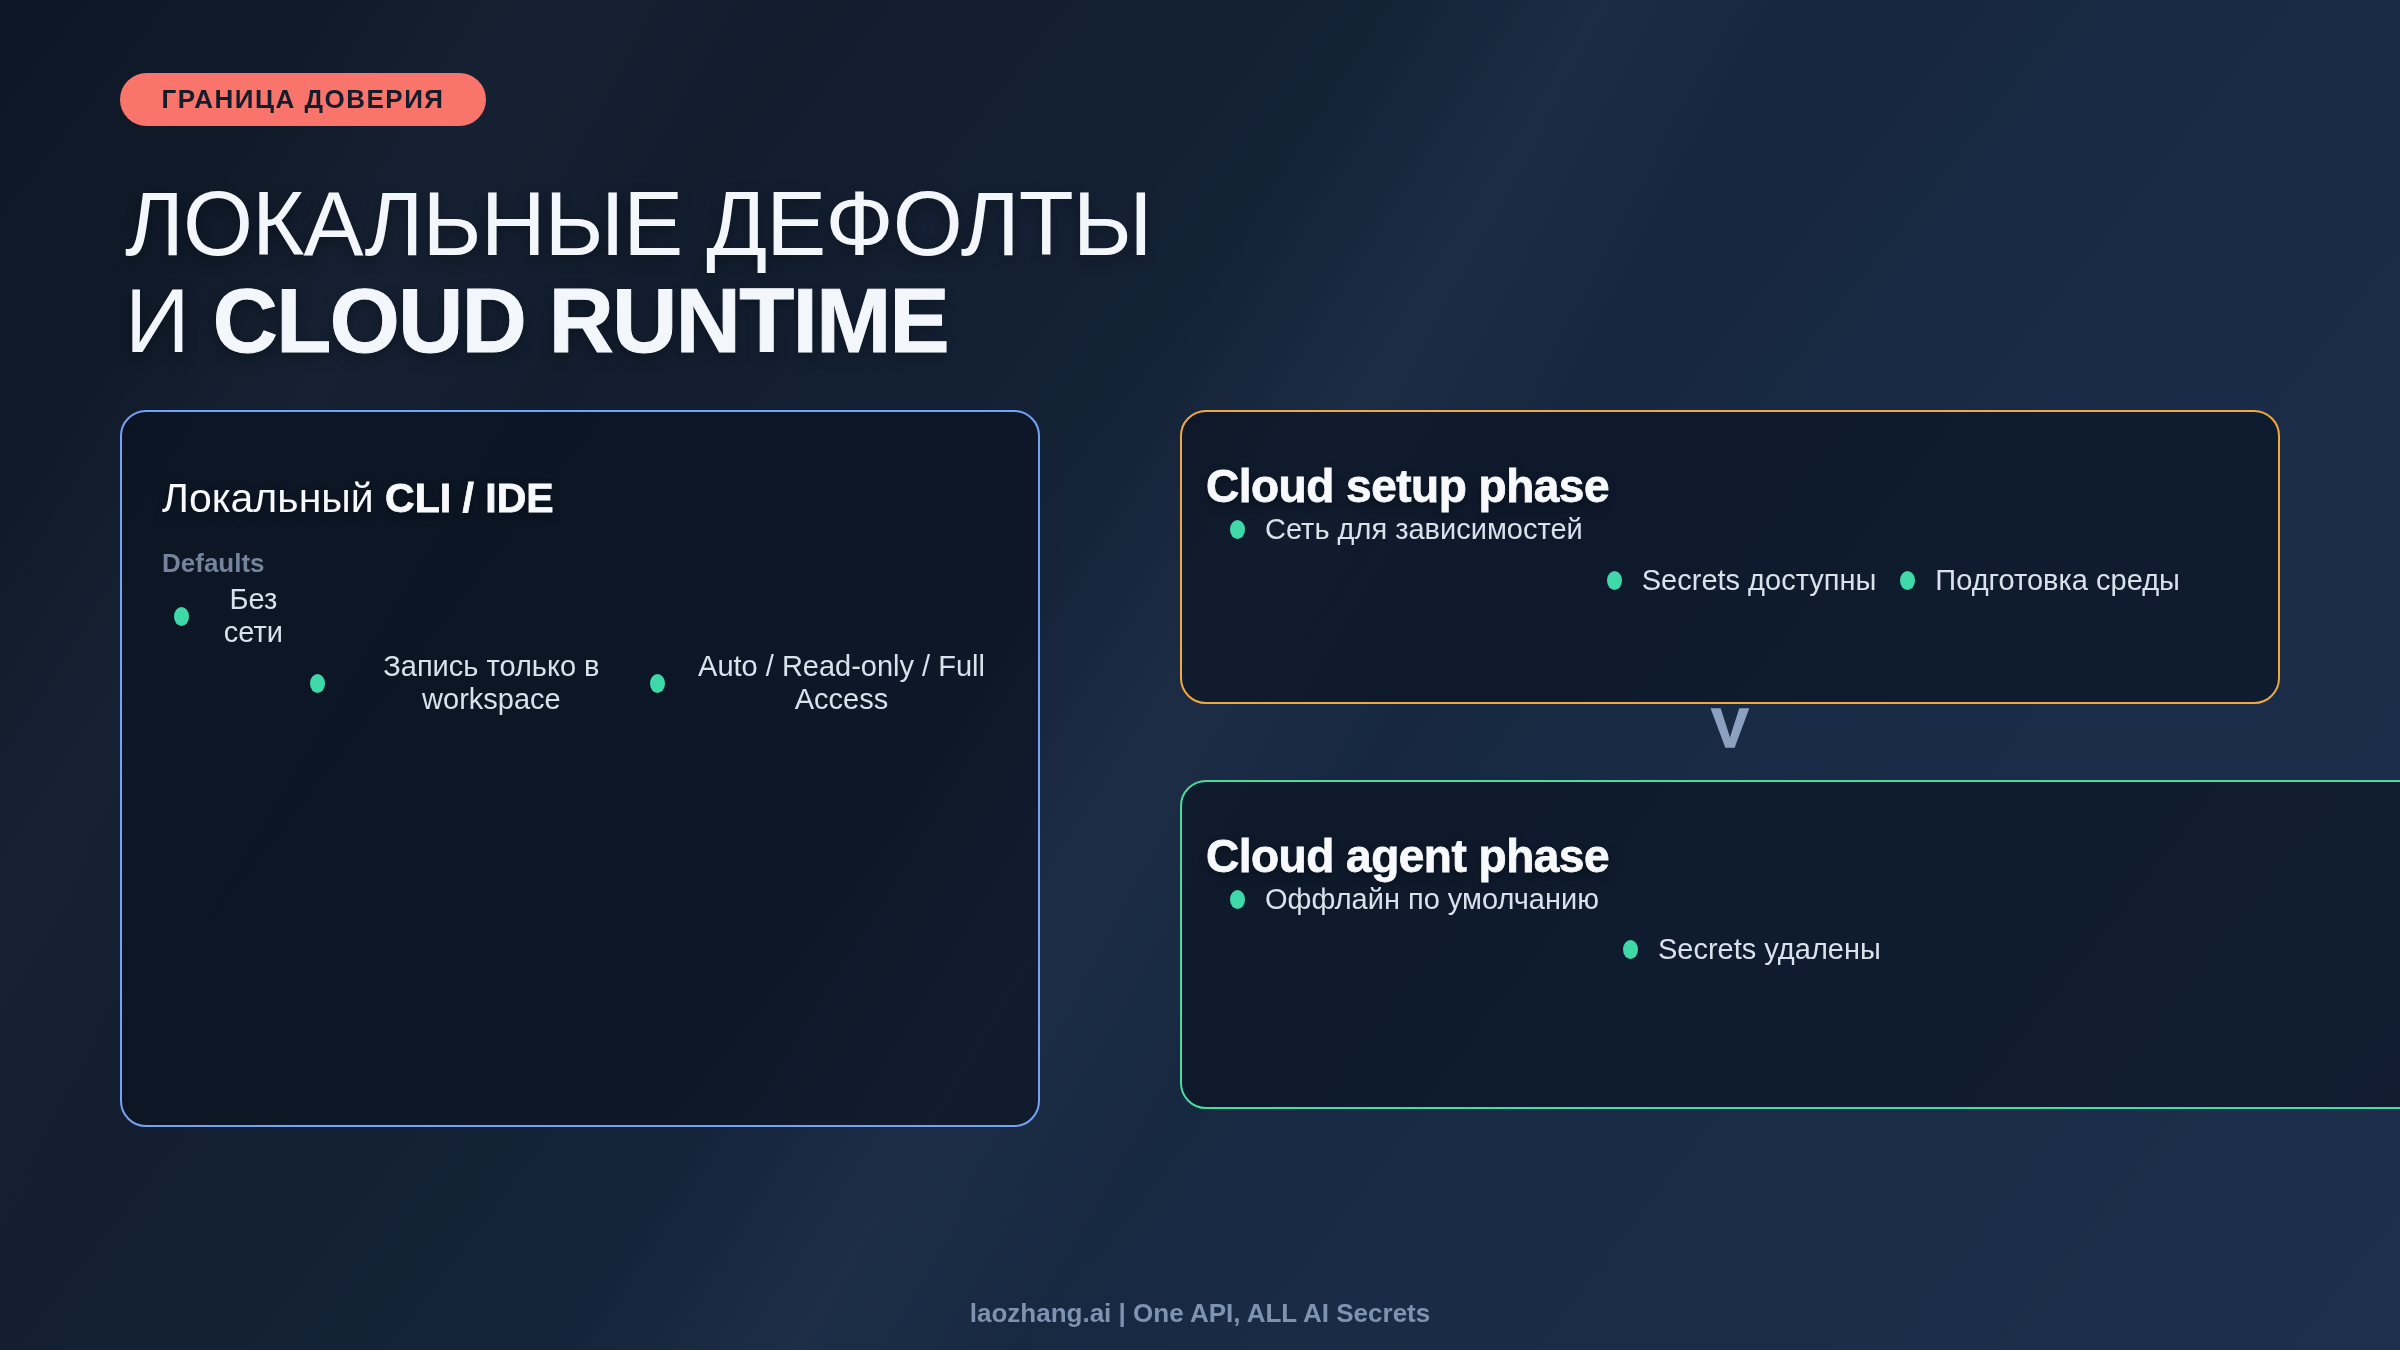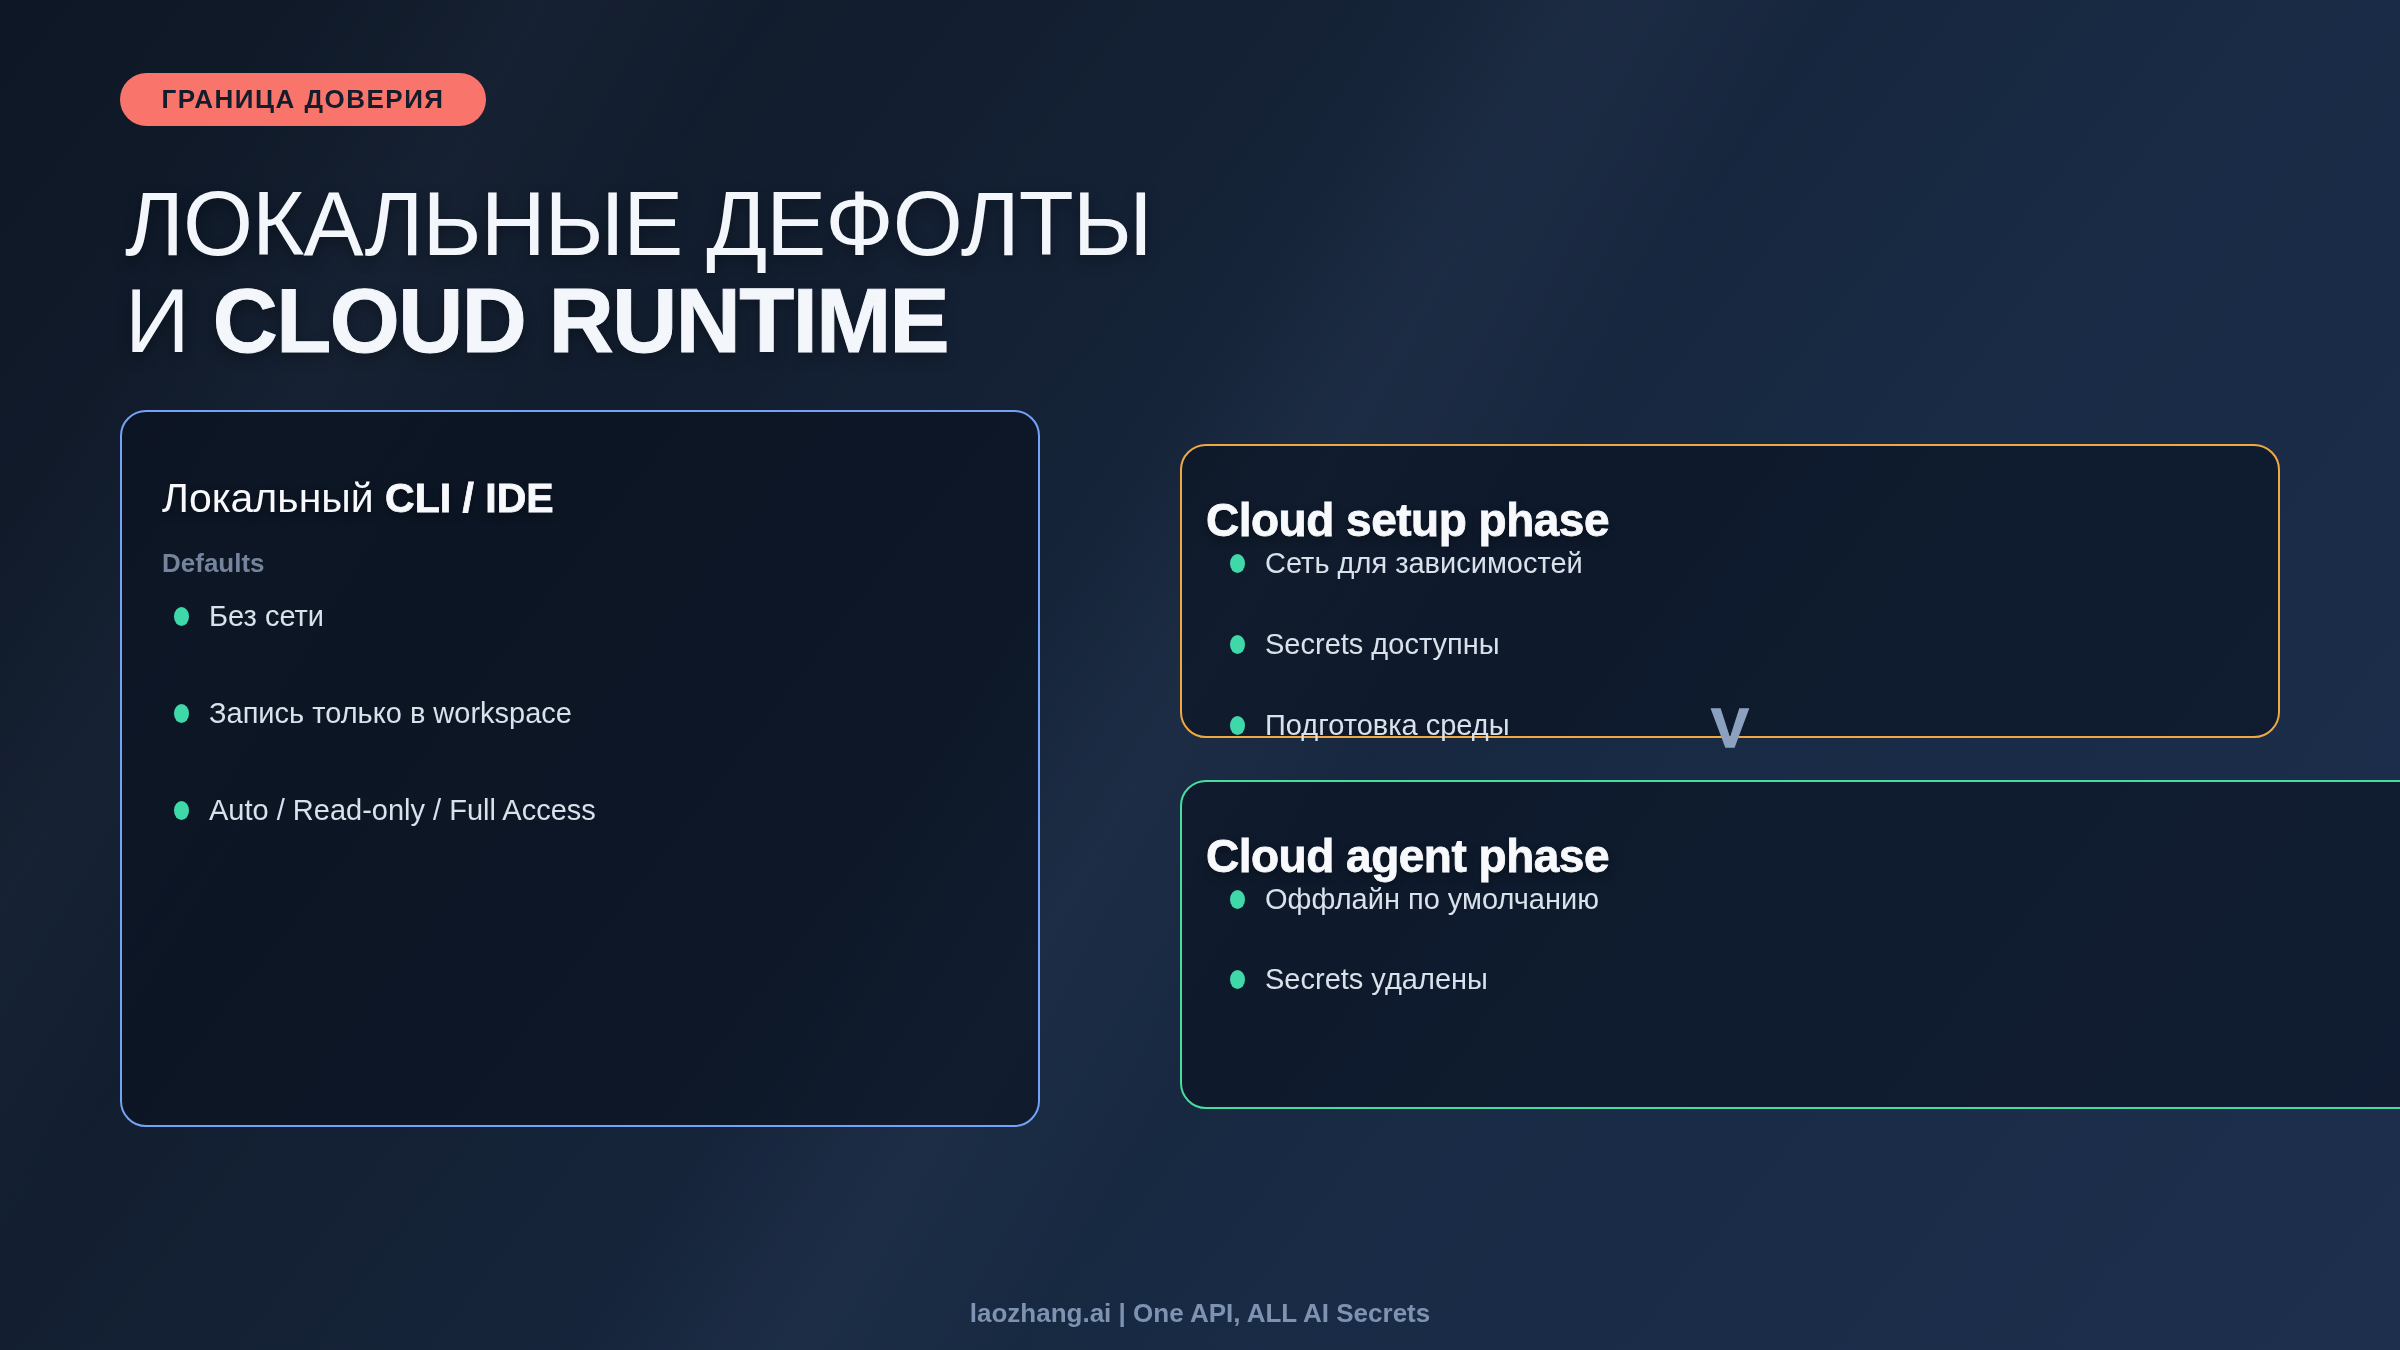--- a/index.html
+++ b/index.html
@@ -26,31 +26,31 @@
   .title{left:125px;top:176px;line-height:97px;color:#f3f6fa;
     font-size:90px;letter-spacing:-1px;text-shadow:0 5px 14px rgba(0,0,0,0.35);}
   .title .heavy{font-weight:700;letter-spacing:-1.5px;margin-top:43px;-webkit-text-stroke:1px #f3f6fa;}
 
   
   .card{
     border-radius:26px;background:rgba(7,15,27,0.55);
     box-sizing:border-box;border:2.5px solid #fff;
   }
   .card-local{left:120px;top:410px;width:920px;height:717px;border-color:#74a2f6;padding:61px 40px 0 40px;}
-  .card-setup{left:1180px;top:410px;width:1100px;height:294px;border-color:#f0a843;padding:46px 28px 0 24px;margin-top:34px;}
+  .card-setup{left:1180px;top:410px;width:1100px;height:294px;border-color:#f0a843;padding:46px 28px 0 24px;}
   .card-agent{left:1180px;top:780px;width:1256px;height:329px;border-color:#47dd9f;padding:46px 40px 0 24px;}
 
   .card h2{margin:0;color:#f7f9fc;text-shadow:0 4px 10px rgba(0,0,0,0.4);}
   .card-local h2{font-size:41px;font-weight:400;height:50px;line-height:50px;}
   .card-local h2 .heavy{font-weight:700;-webkit-text-stroke:0.8px #f7f9fc;}
   .card-setup h2,.card-agent h2{font-size:46px;font-weight:700;height:56px;line-height:56px;letter-spacing:-0.5px;-webkit-text-stroke:0.8px #f7f9fc;}
 
   .subtle{margin-top:24px;height:32px;line-height:32px;font-size:26px;font-weight:700;color:#73849c;}
 
-  .bullets{display:flex;flex-direction:column;text-align:center;}
+  .bullets{display:flex;text-align:center;}
   .card-local .bullets{margin-top:22px;}
   .card-local .bullet-row{padding-left:12px;}
   .card-local .bullet-row + .bullet-row{margin-top:67px;}
   .card-setup .bullets{margin-top:0;}
   .card-setup .bullet-row,.card-agent .bullet-row{padding-left:24px;}
   .card-setup .bullet-row + .bullet-row{margin-top:51px;}
   .card-agent .bullets{}
   .card-agent .bullet-row + .bullet-row{margin-top:50px;}
 
   .bullet-row{display:flex;align-items:center;gap:20px;height:30px;font-size:29px;color:#d9e1ea;}

